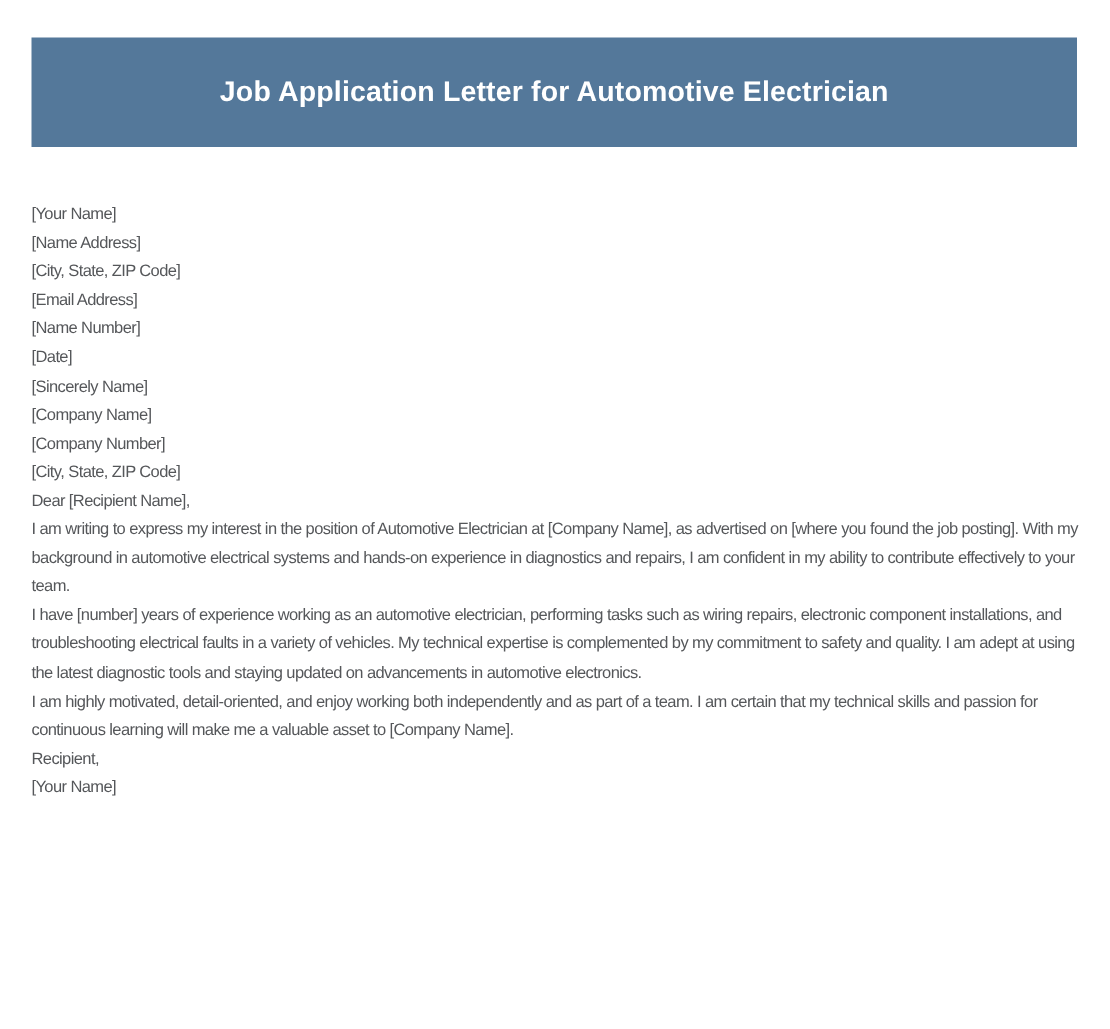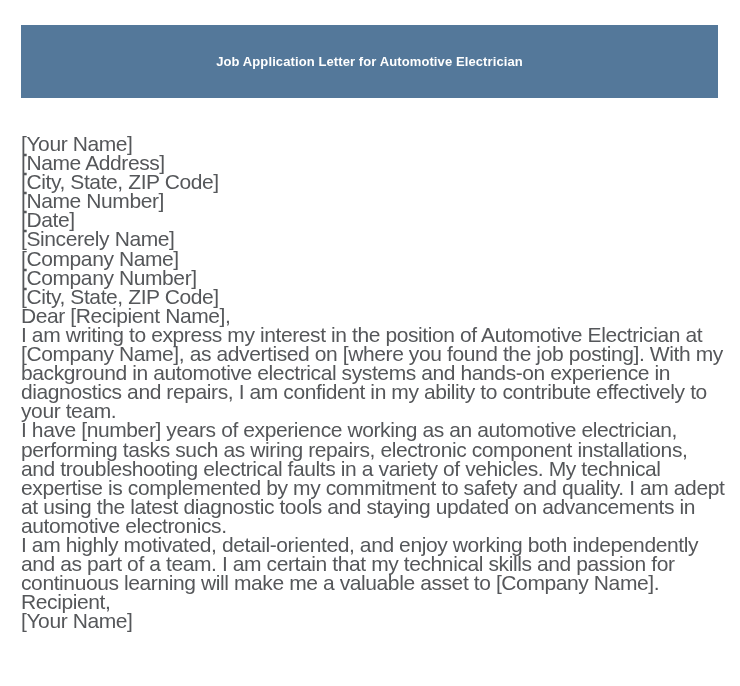--- a/index.html
+++ b/index.html
@@ -27,32 +27,32 @@
     width: 697px;
     height: 73px;
     background: var(--header-bg, #54789a);
     display: flex;
     align-items: center;
     justify-content: center;
   }
   .header-banner h1 {
     margin: 12px;
     color: var(--header-fg, #ffffff);
-    font-size: 13px;
+    font-size: 19px;
     font-weight: 700;
     letter-spacing: 0.1px;
     white-space: nowrap;
   }
   .letter-body {
     position: absolute;
     left: 21px;
     top: 134px;
     width: 704px;
     color: var(--body-fg, #55575a);
-    font-size: 21px;
+    font-size: 11px;
     line-height: 19.1px;
     letter-spacing: -0.4px;
   }
   .letter-body .line,
   .letter-body p {
     margin: 0;
     padding: 0;
   }
 </style>
 </head>
@@ -62,20 +62,21 @@
 
   <div class="header-banner">
     <h1>Job Application Letter for Automotive Electrician</h1>
   </div>
 
   <div class="letter-body">
 
     <div class="line">[Your Name]</div>
     <div class="line">[Name Address]</div>
     <div class="line">[City, State, ZIP Code]</div>
+    <div class="line">[Email Address]</div>
     <div class="line">[Name Number]</div>
     <div class="line">[Date]</div>
 
     <div class="line">[Sincerely Name]</div>
     <div class="line">[Company Name]</div>
     <div class="line">[Company Number]</div>
     <div class="line">[City, State, ZIP Code]</div>
 
     <div class="line">Dear [Recipient Name],</div>
 

